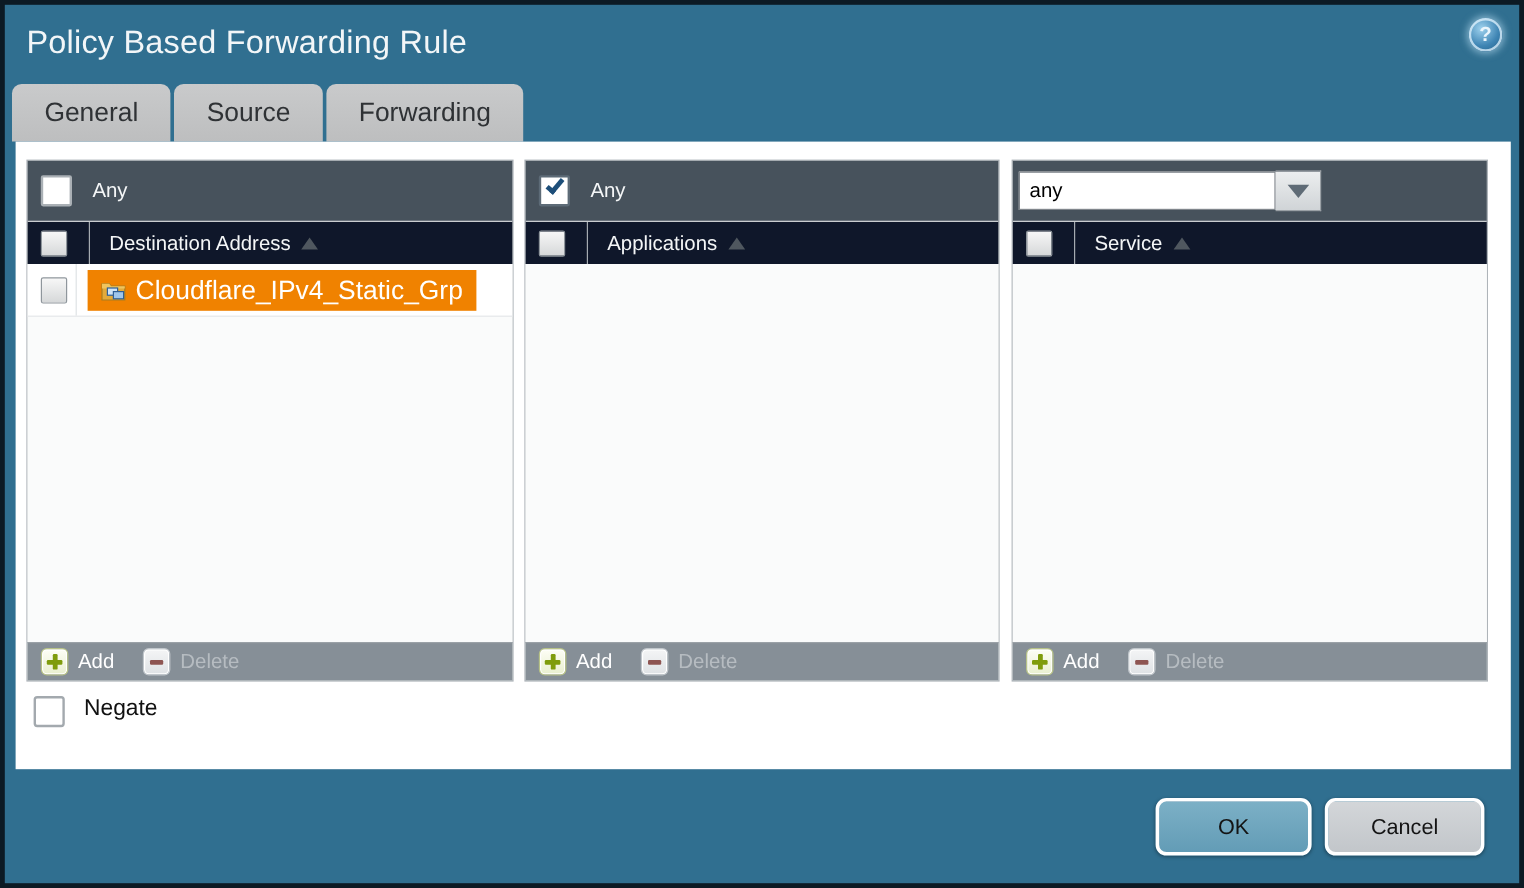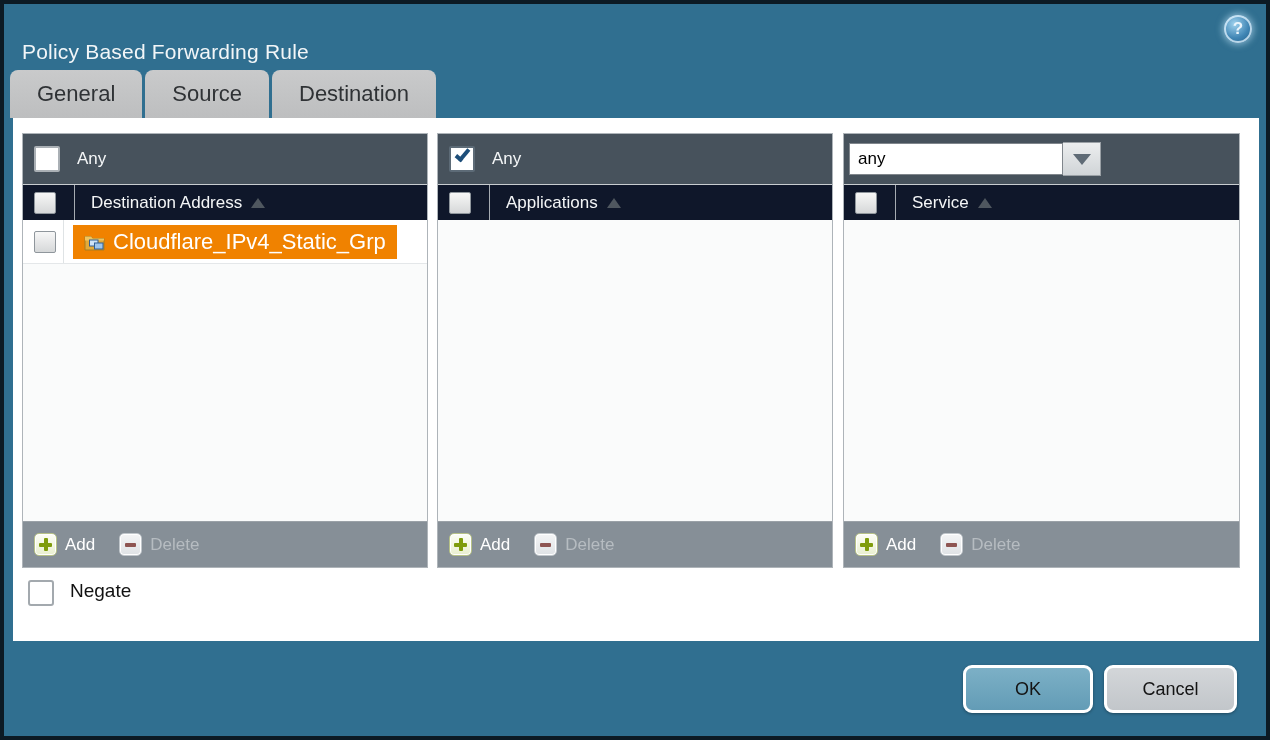--- a/index.html
+++ b/index.html
@@ -9,21 +9,21 @@
   .page {
     position:relative; width:1270px; height:740px;
     background:#306f90;
     border:4px solid #0c1a24;
     overflow:hidden;
   }
 
   
   .title {
     position:absolute; left:18px; top:16px;
-    color:#f2f6f8; font-size:21px; letter-spacing:.2px;margin-top:20px;
+    color:#f2f6f8; font-size:27px; letter-spacing:.2px;
   }
   .help {
     position:absolute; right:14px; top:11px;
     width:28px; height:28px; border-radius:50%;
     background:radial-gradient(circle at 38% 32%, #9fd2ee 0%, #3f85b4 55%, #1d5a84 100%);
     box-shadow:0 0 6px 2px rgba(190,225,245,.55), inset 0 0 0 2px rgba(230,245,255,.75);
     display:flex; align-items:center; justify-content:center;
     color:#eaf5fc; font-size:17px; font-weight:bold; cursor:pointer;
   }
 
@@ -73,21 +73,21 @@
   }
   .cbcell {
     width:41px; flex:0 0 auto; display:flex; align-items:center;
     align-self:stretch; border-right:1px solid #a5abb1;
   }
   .colhead .headlbl { margin-left:16px; }
 
   .listbody { flex:1 1 auto; background:#fafbfb; overflow:hidden; }
 
   .addbar {
-    height:46px; background:#868f97; border-top:1px solid #9aa1a7;
+    height:32px; background:#868f97; border-top:1px solid #9aa1a7;
     display:flex; align-items:center; padding-left:11px; flex:0 0 auto;
   }
   .tool { display:flex; align-items:center; margin-right:24px; cursor:pointer; }
   .tool .tlabel { margin-left:8px; font-size:17px; color:#ffffff; }
   .tool.disabled { cursor:default; }
   .tool.disabled .tlabel { color:#b6bcc1; }
 
   
   .cb { display:inline-block; border-radius:2px; }
   .cb-any {
@@ -192,21 +192,21 @@
 <div class="page">
 
   <div class="title">Policy Based Forwarding Rule</div>
   <div class="help">
     <span>?</span>
   </div>
 
   <div class="tabs">
     <div class="tab">General</div>
     <div class="tab">Source</div>
-    <div class="tab">Destination</div>
+    <div class="tab">Forwarding</div>
   </div>
 
   <div class="content">
 
     <div class="col col1">
       <div class="anybar">
         <span class="cb cb-any"></span>
         <span class="lbl">Any</span>
       </div>
       <div class="colhead">

